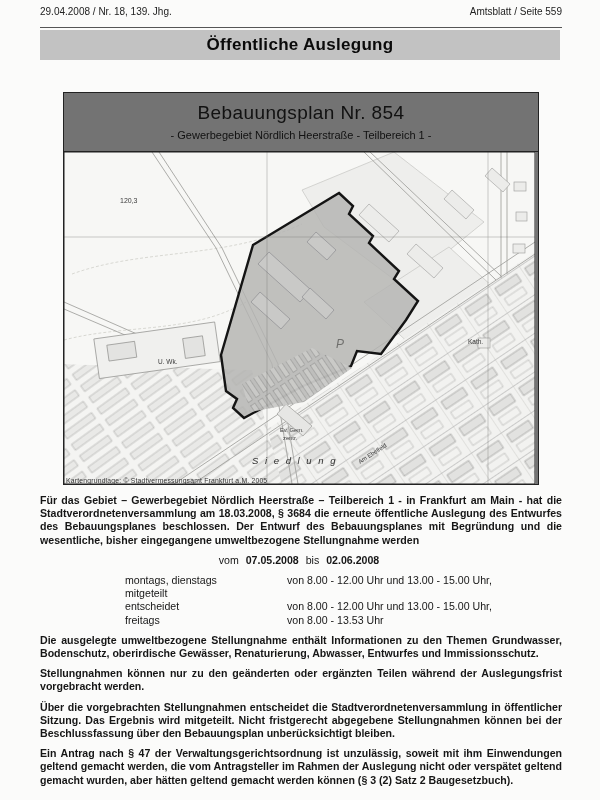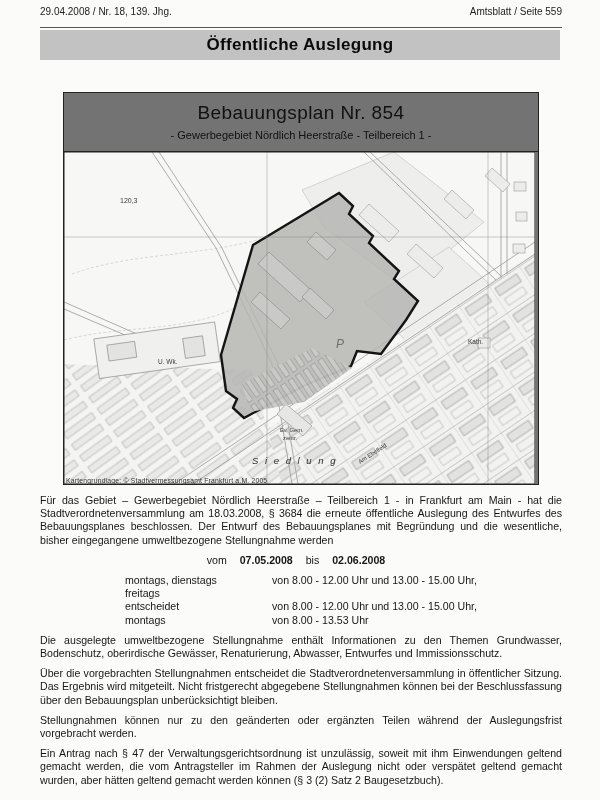--- a/index.html
+++ b/index.html
@@ -43,27 +43,27 @@
   .credit{
     position:absolute;left:66px;top:477px;
     font-size:6.8px;color:#333;letter-spacing:.2px;
   }
 
   
   .doc{
     position:absolute;left:40px;right:38px;top:494px;
     font-size:10.6px;line-height:13.2px;color:#161616;
   }
-  .doc p{margin:0 0 7px 0;text-align:justify;}
+  .doc p{margin:0 0 7px 0;text-align:justify;font-weight:bold;}
   .period{text-align:center;margin:0 0 7px 0;font-size:10.6px;}
-  .period b{margin:0 10px;}
+  .period b{margin:0 4px;}
   .loc{margin:0 0 6px 0;}
   .sched{margin:0 0 7px 85px;}
   .sched .row{display:flex;}
-  .sched .days{width:147px;flex:none;}
+  .sched .days{width:162px;flex:none;}
 
   svg text{font-family:"Liberation Sans","DejaVu Sans",sans-serif;}
 </style>
 </head>
 <body>
 
 <div class="page">
 
   <div class="hdr">
     <span>29.04.2008 / Nr. 18, 139. Jhg.</span>
@@ -202,32 +202,32 @@
       <b>02.06.2008</b>
     </div>
 
 
     <div class="sched">
       <div class="row">
         <span class="days">montags, dienstags</span>
         <span class="times">von 8.00 - 12.00 Uhr und 13.00 - 15.00 Uhr,</span>
       </div>
       <div class="row">
-        <span class="days">freitags</span>
+        <span class="days">mitgeteilt</span>
       </div>
       <div class="row">
         <span class="days">entscheidet</span>
         <span class="times">von 8.00 - 12.00 Uhr und 13.00 - 15.00 Uhr,</span>
       </div>
       <div class="row">
-        <span class="days">montags</span>
+        <span class="days">freitags</span>
         <span class="times">von 8.00 - 13.53 Uhr</span>
       </div>
     </div>
 
     <p>Die ausgelegte umweltbezogene Stellungnahme enthält Informationen zu den Themen Grundwasser, Bodenschutz, oberirdische Gewässer, Renaturierung, Abwasser, Entwurfes und Immissionsschutz.</p>
+    <p>Stellungnahmen können nur zu den geänderten oder ergänzten Teilen während der Auslegungsfrist vorgebracht werden.</p>
     <p>Über die vorgebrachten Stellungnahmen entscheidet die Stadtverordnetenversammlung in öffentlicher Sitzung. Das Ergebnis wird mitgeteilt. Nicht fristgerecht abgegebene Stellungnahmen können bei der Beschlussfassung über den Bebauungsplan unberücksichtigt bleiben.</p>
-    <p>Stellungnahmen können nur zu den geänderten oder ergänzten Teilen während der Auslegungsfrist vorgebracht werden.</p>
     <p>Ein Antrag nach § 47 der Verwaltungsgerichtsordnung ist unzulässig, soweit mit ihm Einwendungen geltend gemacht werden, die vom Antragsteller im Rahmen der Auslegung nicht oder verspätet geltend gemacht wurden, aber hätten geltend gemacht werden können (§ 3 (2) Satz 2 Baugesetzbuch).</p>
 
   </div>
 
 </div>
 
 </body></html>

